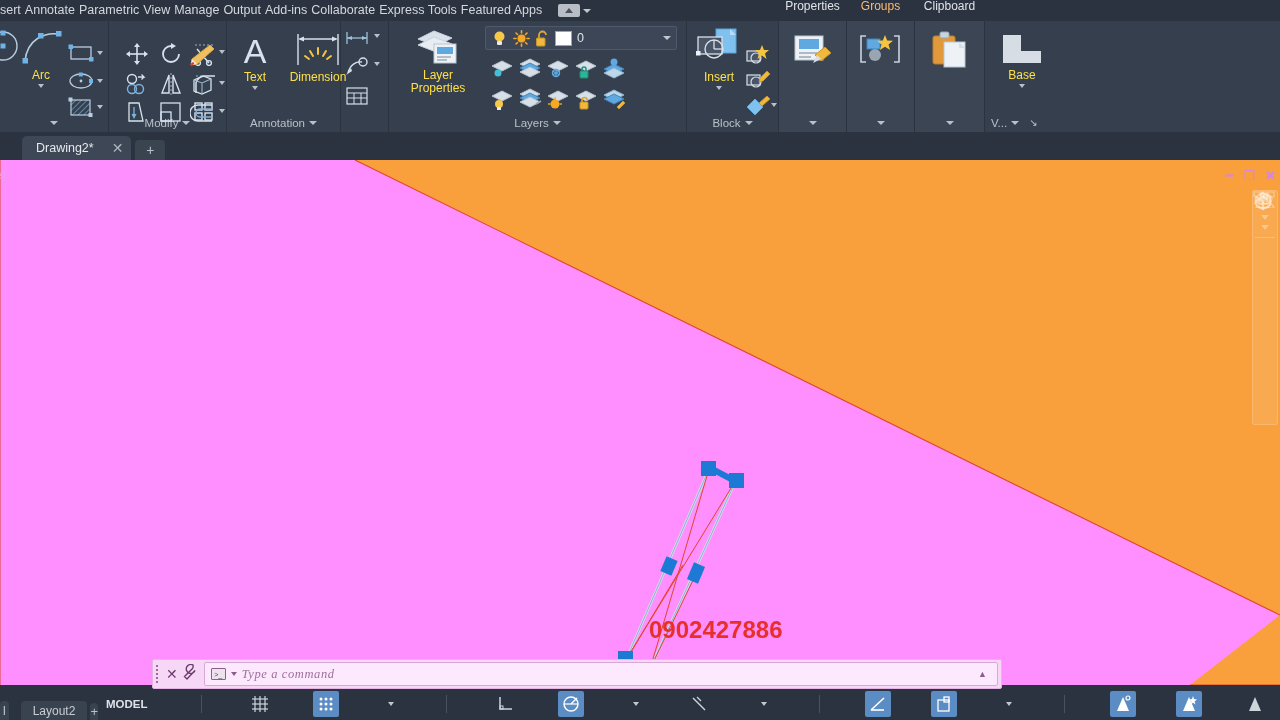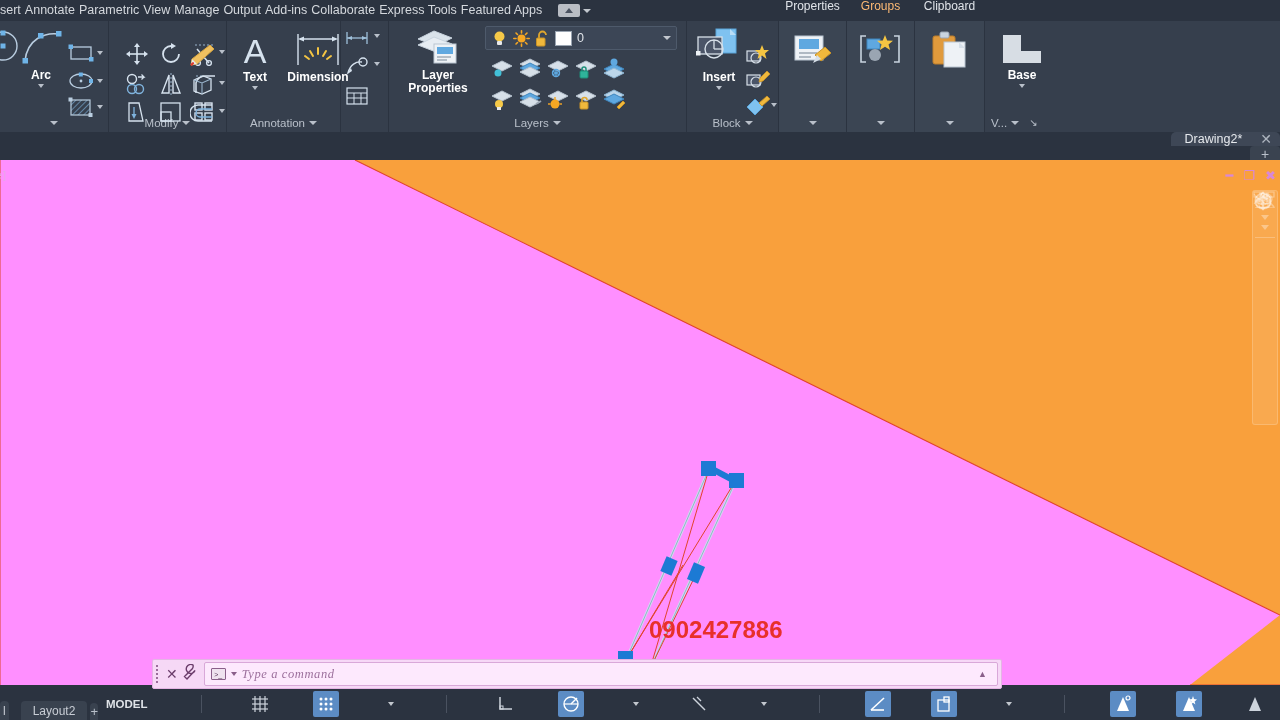--- a/index.html
+++ b/index.html
@@ -51,31 +51,31 @@
   .panel-title {
     height: 19px; color: #b9c0ca; font-size: 11.5px;
     display: flex; align-items: center; justify-content: center; gap: 4px;
   }
   .panel-title .caretd { border-top-color: #b9c0ca; }
 
   .btn-big {
     position: absolute; display: flex; flex-direction: column;
     align-items: center; width: 62px; cursor: default;
   }
-  .btn-big .lbl { color: #ffffff; font-size: 12px; margin-top: 2px; text-align:center; line-height:13px;font-weight:bold;}
+  .btn-big .lbl { color: #fde047; font-size: 12px; margin-top: 2px; text-align:center; line-height:13px;}
   .icon-sm { position: absolute; cursor: default; }
   .cdot {
     width: 0; height: 0; border-left: 3.5px solid transparent;
     border-right: 3.5px solid transparent; border-top: 4px solid #b9c0ca;
   }
 
   
   .tabbar {
     position: absolute; left: 0; top: 132px; width: 1280px; height: 28px;
-    background: #2b3340; display: flex; align-items: flex-end; flex-direction: column;
+    background: #2b3340; display: flex; align-items: flex-end;
   }
   .ftab {
     height: 24px; background: #3e4756; border-radius: 5px 5px 0 0;
     display: flex; align-items: center; padding: 0 8px 0 14px;
     margin-left: 22px; gap: 18px; cursor: default;
   }
   .ftab .name { color: #e6e9ed; font-size: 12.5px; }
   .ftab .xc { color: #aeb5bf; font-size: 14px; line-height: 1; }
   .ftab-add {
     width: 30px; height: 20px; background: #3a4350; border-radius: 4px 4px 0 0;

